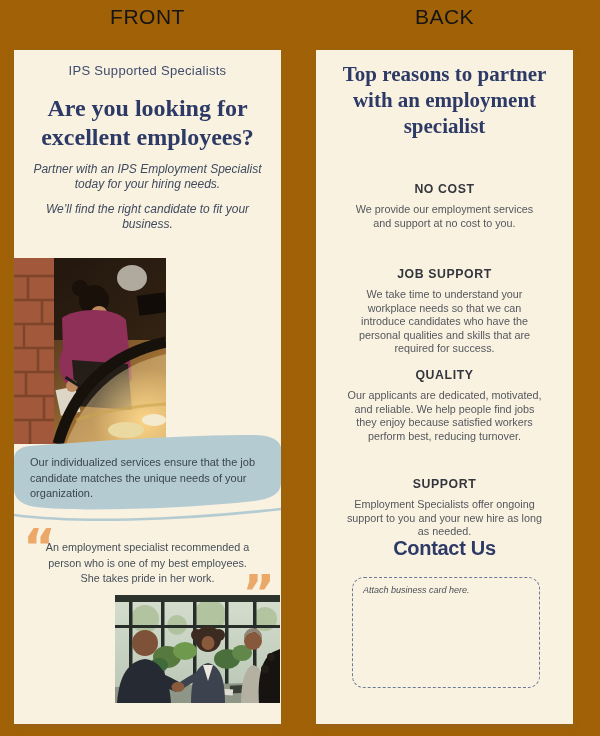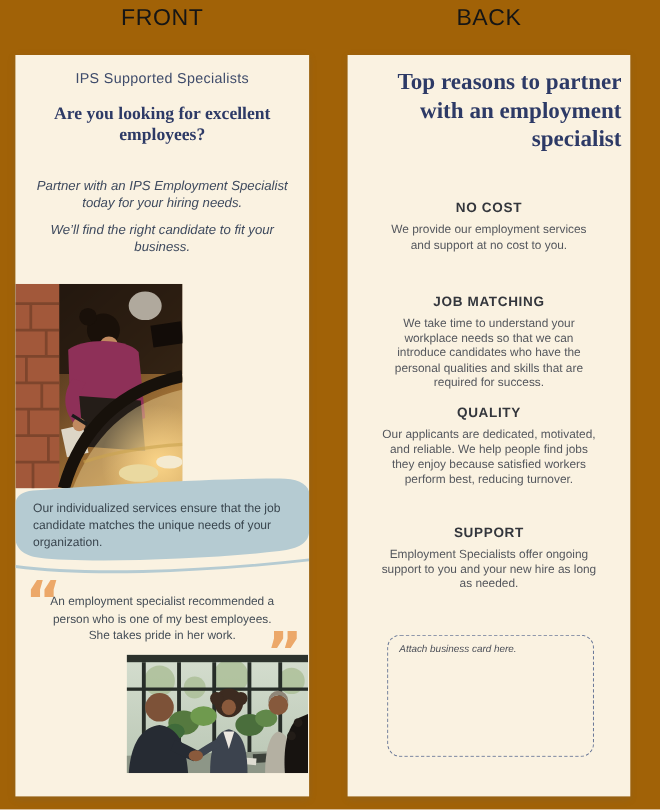--- a/index.html
+++ b/index.html
@@ -19,42 +19,42 @@
         box-shadow:0 2px 6px rgba(110,100,80,.28);}
   .card.front{left:14px;width:267px;}
   .card.back{left:316px;width:257px;}
   .card *{position:absolute;}
 
   
   .brand{top:13px;left:0;right:0;text-align:center;font-size:13px;
          letter-spacing:.3px;color:#3F4C6B;font-weight:500;}
   .f-headline{top:44px;left:10px;right:10px;text-align:center;
               font-family:"Liberation Serif",serif;font-weight:700;
-              font-size:16px;line-height:1.2;color:var(--navy);}
+              font-size:24px;line-height:1.2;color:var(--navy);}
   .f-intro1{top:112px;}
   .f-intro2{top:152px;}
   .f-intro1,.f-intro2{left:14px;right:14px;text-align:center;font-size:12px;
               line-height:1.22;color:var(--slate-text);font-weight:500;font-style:italic;}
   .photo{overflow:hidden;}
   .photo svg{position:absolute;inset:0;width:100%;height:100%;display:block;}
   .photo-worker{left:0;top:208px;width:152px;height:186px;}
   .wave-band{left:0;top:383px;width:267px;height:96px;}
   .wave-band svg{position:absolute;inset:0;width:100%;height:100%;}
   .wave-text{left:16px;top:22px;width:252px;font-size:11px;line-height:1.42;
              color:var(--wave-text);font-weight:500;}
   .q-mark{font-family:"DejaVu Sans",sans-serif;font-weight:700;font-size:50px;
           line-height:1;color:var(--quote-orange);}
   .q-open{left:9px;top:472px;}
   .q-close{right:6px;top:518px;}
   .quote-text{left:30px;right:30px;top:490px;text-align:center;font-size:10.8px;
               line-height:1.45;color:#454E57;font-weight:400;}
   .photo-meeting{left:101px;top:545px;width:165px;height:108px;}
 
   
-  .b-headline{top:12px;left:8px;right:8px;text-align:right;
+  .b-headline{top:12px;left:8px;right:8px;text-align:center;
               font-family:"Liberation Serif",serif;font-weight:700;
               font-size:21px;line-height:1.23;color:var(--navy);}
   .sec{left:0;right:0;text-align:center;}
   .sec-title{position:static;font-size:12.3px;font-weight:700;
              letter-spacing:.6px;color:var(--charcoal);margin-top:27px;}
   .sec-body{position:static;margin:7px auto 0;max-width:198px;font-size:10.8px;
             line-height:1.26;color:var(--gray-text);}
   .sec1{top:105px;} .sec2{top:190px;} .sec3{top:291px;} .sec4{top:400px;}
   .contact{top:487px;left:0;right:0;text-align:center;font-size:20px;
            font-weight:700;letter-spacing:-.3px;color:var(--navy);}
@@ -186,30 +186,31 @@
   </div>
 
   <div class="card back">
     <h1 class="b-headline">Top reasons to partner with an employment specialist</h1>
 
     <div class="sec sec1">
       <div class="sec-title">NO COST</div>
       <p class="sec-body">We provide our employment services and support at no cost to you.</p>
     </div>
     <div class="sec sec2">
-      <div class="sec-title">JOB MATCHING</div>
+      <div class="sec-title">JOB SUPPORT</div>
       <p class="sec-body">We take time to understand your workplace needs so that we can introduce candidates who have the personal qualities and skills that are required for success.</p>
     </div>
     <div class="sec sec3">
       <div class="sec-title">QUALITY</div>
       <p class="sec-body">Our applicants are dedicated, motivated, and reliable. We help people find jobs they enjoy because satisfied workers perform best, reducing turnover.</p>
     </div>
     <div class="sec sec4">
       <div class="sec-title">SUPPORT</div>
       <p class="sec-body">Employment Specialists offer ongoing support to you and your new hire as long as needed.</p>
     </div>
 
+    <div class="contact">Contact Us</div>
 
     <div class="card-box">
       <span class="card-box-label">Attach business card here.</span>
     </div>
   </div>
 </div>
 
 </body></html>

